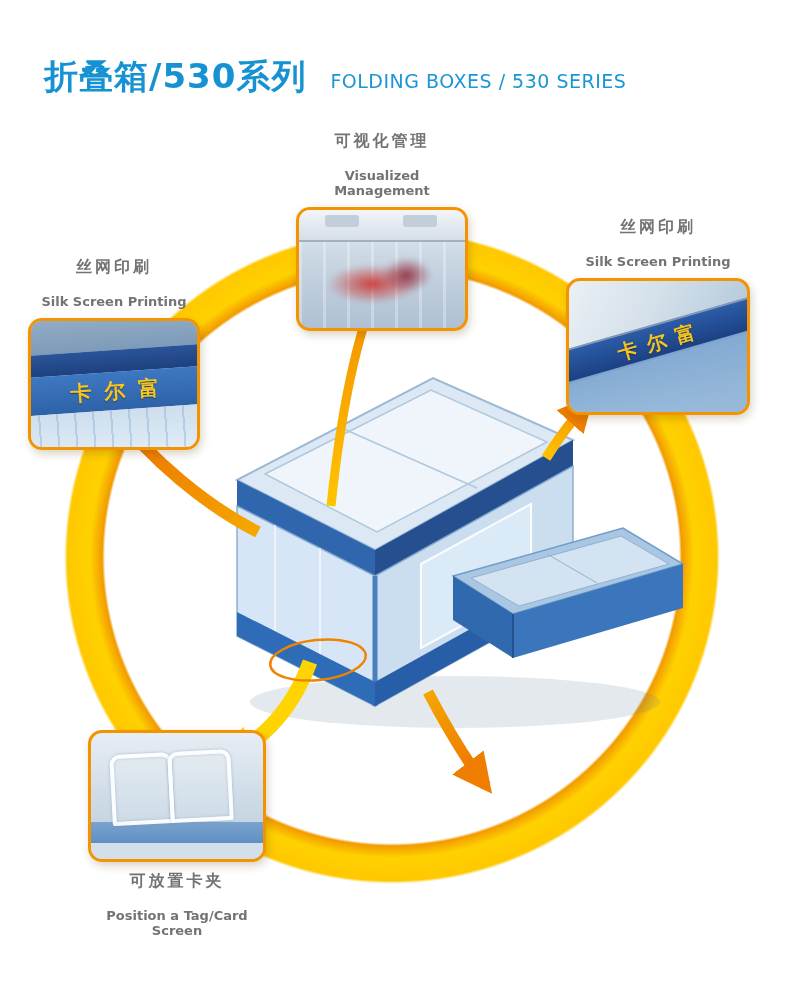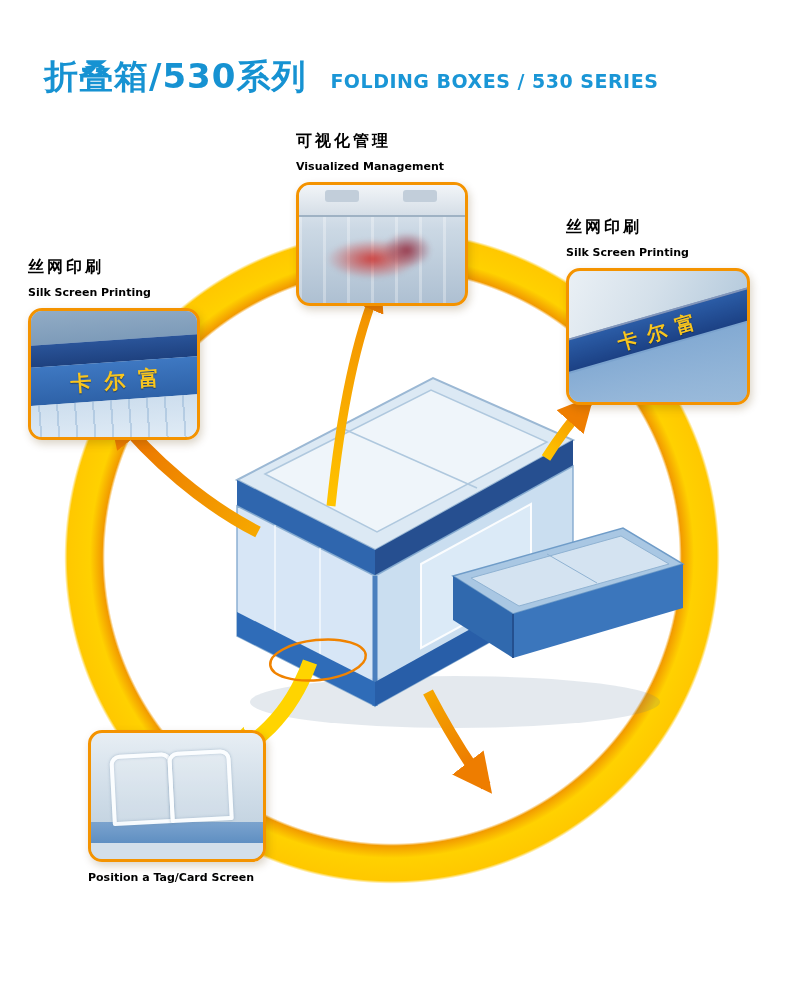--- a/index.html
+++ b/index.html
@@ -3,41 +3,41 @@
 <meta charset="utf-8">
 <style>
   html,body{margin:0;padding:0;background:#ffffff;}
   .page{
     position:relative;width:793px;height:1000px;background:#ffffff;overflow:hidden;
     font-family:"DejaVu Sans","Liberation Sans",sans-serif;
   }
   
   .header{position:absolute;left:44px;top:54px;display:flex;align-items:baseline;gap:24px;z-index:50;}
   .title-zh{margin:0;font-size:34px;font-weight:bold;color:#1692D2;letter-spacing:1px;}
-  .title-en{font-size:19px;font-weight:bold;color:#1A96D6;letter-spacing:.5px;}
+  .title-en{font-size:19px;font-weight:normal;color:#1A96D6;letter-spacing:.5px;}
 
   
   .ring{
     position:absolute;left:62px;top:228px;width:660px;height:658px;border-radius:50%;z-index:10;
     background:radial-gradient(closest-side,
       rgba(255,255,255,0) 0%, rgba(255,255,255,0) 87%,
       #F29B00 87.8%, #FFD100 91.5%, #FFC800 98.4%, rgba(255,255,255,0) 99.3%);
   }
 
   
   .product{position:absolute;left:225px;top:368px;width:460px;height:370px;z-index:20;}
 
   
   .arrows{position:absolute;left:0;top:0;z-index:30;pointer-events:none;}
 
   
   .callout{position:absolute;z-index:40;}
-  .cap{color:#000000;}
+  .cap{text-align:center;color:#737373;}
   .cap .zh{font-size:16px;font-weight:bold;letter-spacing:3px;}
-  .cap .en{font-size:11px;font-weight:bold;margin-top:8px;letter-spacing:0;}
+  .cap .en{font-size:13px;font-weight:bold;margin-top:16px;letter-spacing:0;}
   .cap.above{margin-bottom:9px;}
   .cap.below{margin-top:9px;}
   .photo{
     position:relative;box-sizing:border-box;border:3px solid #F49300;border-radius:14px;
     overflow:hidden;box-shadow:2px 4px 9px rgba(90,60,0,.22);
   }
 
   .callout-top{left:296px;top:131px;width:172px;}
   .callout-right{left:566px;top:217px;width:184px;}
   .callout-left{left:28px;top:257px;width:172px;}
@@ -224,18 +224,19 @@
   <figure class="callout callout-bl" style="margin:0">
     <div class="photo ph-bl">
       <div class="blp-edge"></div>
       <div class="blp-edge2"></div>
       <div class="blp-holder">
         <div class="blp-cell"></div>
         <div class="blp-cell"></div>
       </div>
     </div>
     <figcaption class="cap below">
+      <div class="zh">可放置卡夹</div>
       <div class="en">Position a Tag/Card Screen</div>
     </figcaption>
   </figure>
 
 
 </div>
 
 </body></html>

